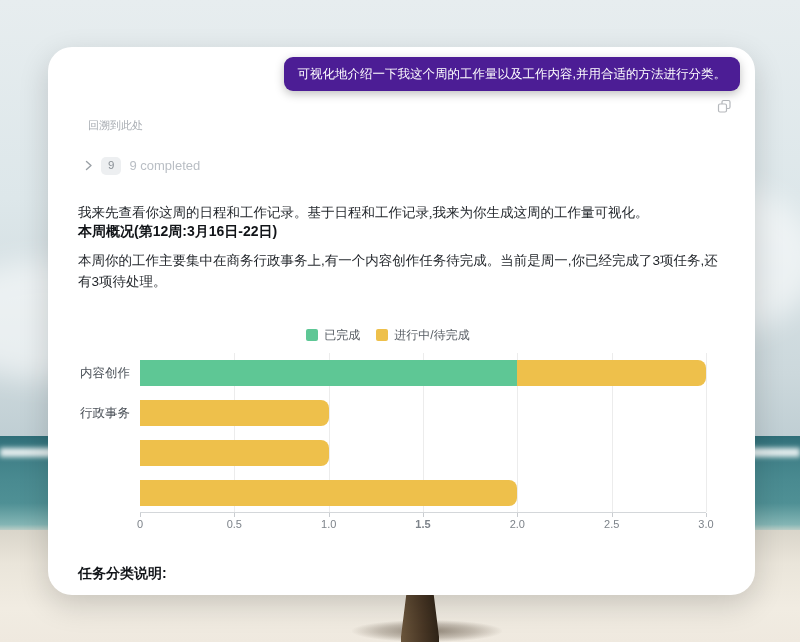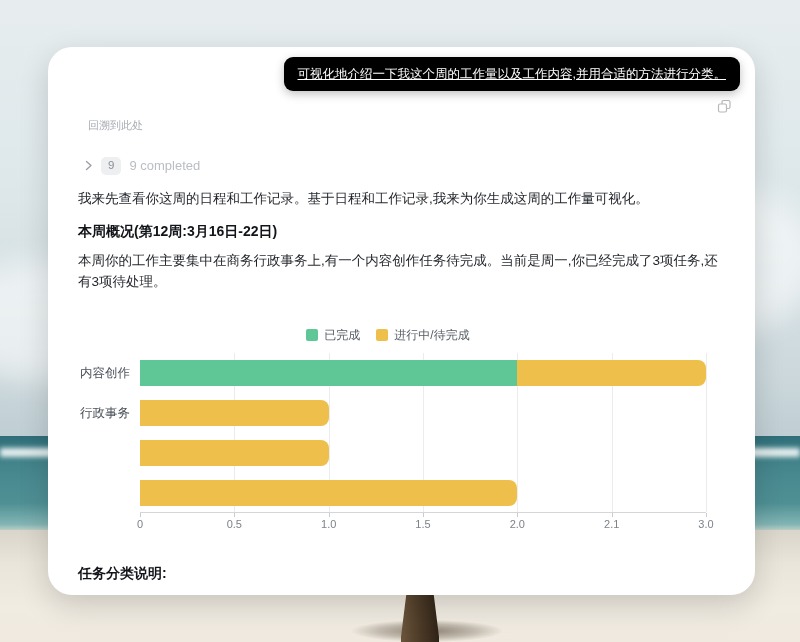--- a/index.html
+++ b/index.html
@@ -21,37 +21,37 @@
     background:linear-gradient(90deg,#6a553b 0%,#4a3826 55%,#2e2317 100%);
     clip-path:polygon(20% 0,80% 0,100% 92%,115% 100%,-15% 100%,0 92%); }
   .palm-shadow { position:absolute; left:352px; top:620px; width:150px; height:22px;
     background:radial-gradient(ellipse at center,rgba(60,45,28,.55) 0%,rgba(60,45,28,.25) 45%,transparent 72%); }
 
   
   .card { position:absolute; left:48px; top:47px; width:707px; height:548px;
     background:#ffffff; border-radius:24px; box-shadow:0 10px 30px rgba(0,0,0,.16); }
 
   .prompt-bubble { position:absolute; right:60px; top:57px; z-index:5;
-    background:#000000; color:#ffffff; font-size:12.5px; line-height:1.3;
+    background:#4c1d95; color:#ffffff; font-size:12.5px; line-height:1.3;
     padding:9px 14px; border-radius:9px; white-space:nowrap;
-    box-shadow:0 3px 10px rgba(0,0,0,.25);text-decoration:underline; }
+    box-shadow:0 3px 10px rgba(0,0,0,.25); }
 
   .copy-btn { position:absolute; left:666px; top:49px; width:20px; height:20px;
     display:flex; align-items:center; justify-content:center; cursor:pointer; }
 
   .rollback { position:absolute; left:40px; top:71px; font-size:11px; color:#a7acb2; cursor:pointer; }
 
   .steps-row { position:absolute; left:36px; top:110px; display:flex; align-items:center; gap:8px; cursor:pointer; }
   .steps-chevron { color:#9aa0a6; display:flex; align-items:center; }
   .steps-badge { background:#edeff1; color:#8a9096; font-size:11.5px; line-height:1;
     padding:3px 7px; border-radius:5px; }
   .steps-label { color:#b9bec4; font-size:13px; }
 
   .para { position:absolute; left:30px; color:#1f2328; font-size:13.5px; line-height:1.55; }
-  .intro-text { top:142px; width:658px; }
+  .intro-text { top:156px; width:658px;font-family:Liberation Serif, serif; }
   .h-bold { position:absolute; left:30px; color:#111418; font-size:14px; font-weight:bold; }
   .overview-heading { top:176px; }
   .overview-body { top:204px; width:652px; }
   .bottom-heading { top:518px; }
 
   
   .chart { position:absolute; left:24px; top:264px; width:634px; }
   .chart-title { text-align:center; font-size:13px; color:#333a40; font-weight:500; }
   .chart-legend { display:flex; justify-content:center; align-items:center; gap:16px;
     margin-top:17px; height:14px; padding-right:2px; }
@@ -154,25 +154,25 @@
             </div>
           </div>
         <div class="ticks">
             <div class="tickmark" style="left: 0%;"></div>
             <div class="ticklabel" style="left: 0%;">0</div>
             <div class="tickmark" style="left: 16.6667%;"></div>
             <div class="ticklabel" style="left: 16.6667%;">0.5</div>
             <div class="tickmark" style="left: 33.3333%;"></div>
             <div class="ticklabel" style="left: 33.3333%;">1.0</div>
             <div class="tickmark" style="left: 50%;"></div>
-            <div class="ticklabel" style="left: 50%;">1.5</div>
+            <div class="ticklabel" style="left: 50%; font-weight: bold;">1.5</div>
             <div class="tickmark" style="left: 66.6667%;"></div>
             <div class="ticklabel" style="left: 66.6667%;">2.0</div>
             <div class="tickmark" style="left: 83.3333%;"></div>
-            <div class="ticklabel" style="left: 83.3333%;">2.1</div>
+            <div class="ticklabel" style="left: 83.3333%;">2.5</div>
             <div class="tickmark" style="left: 100%;"></div>
             <div class="ticklabel" style="left: 100%;">3.0</div>
           </div>
       </div>
     </div>
   </div>
 
   <div class="h-bold bottom-heading">任务分类说明:</div>
 </div>
 

